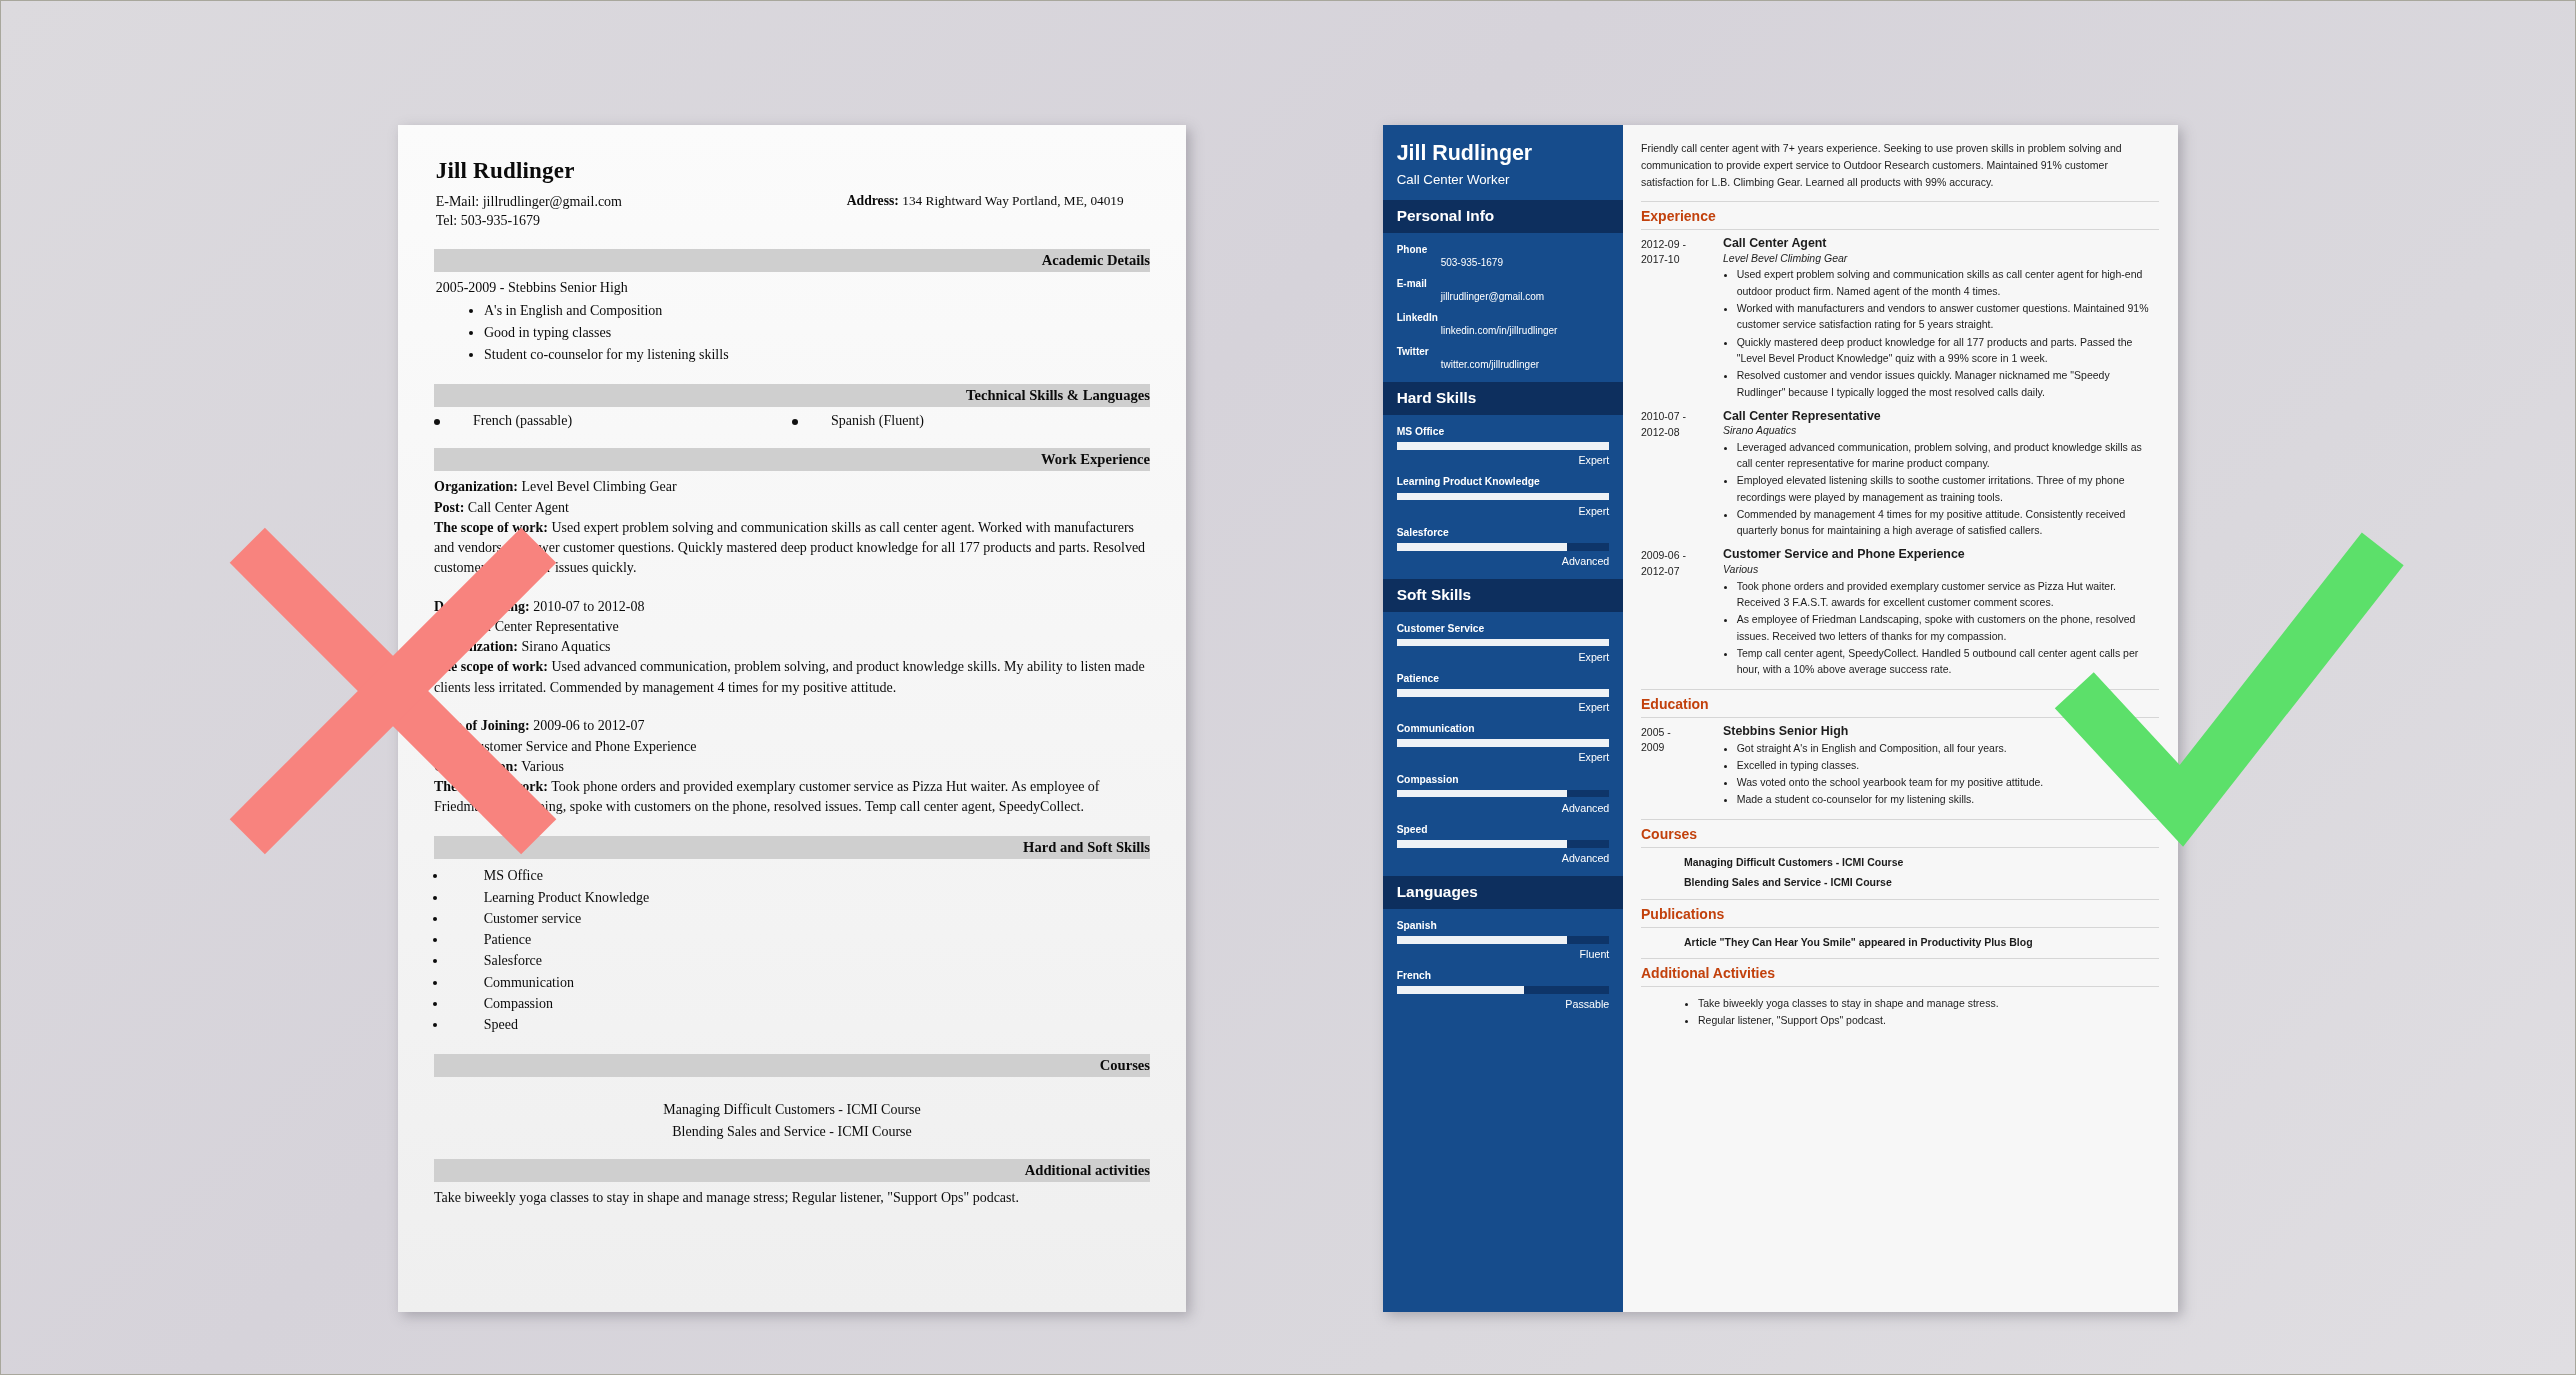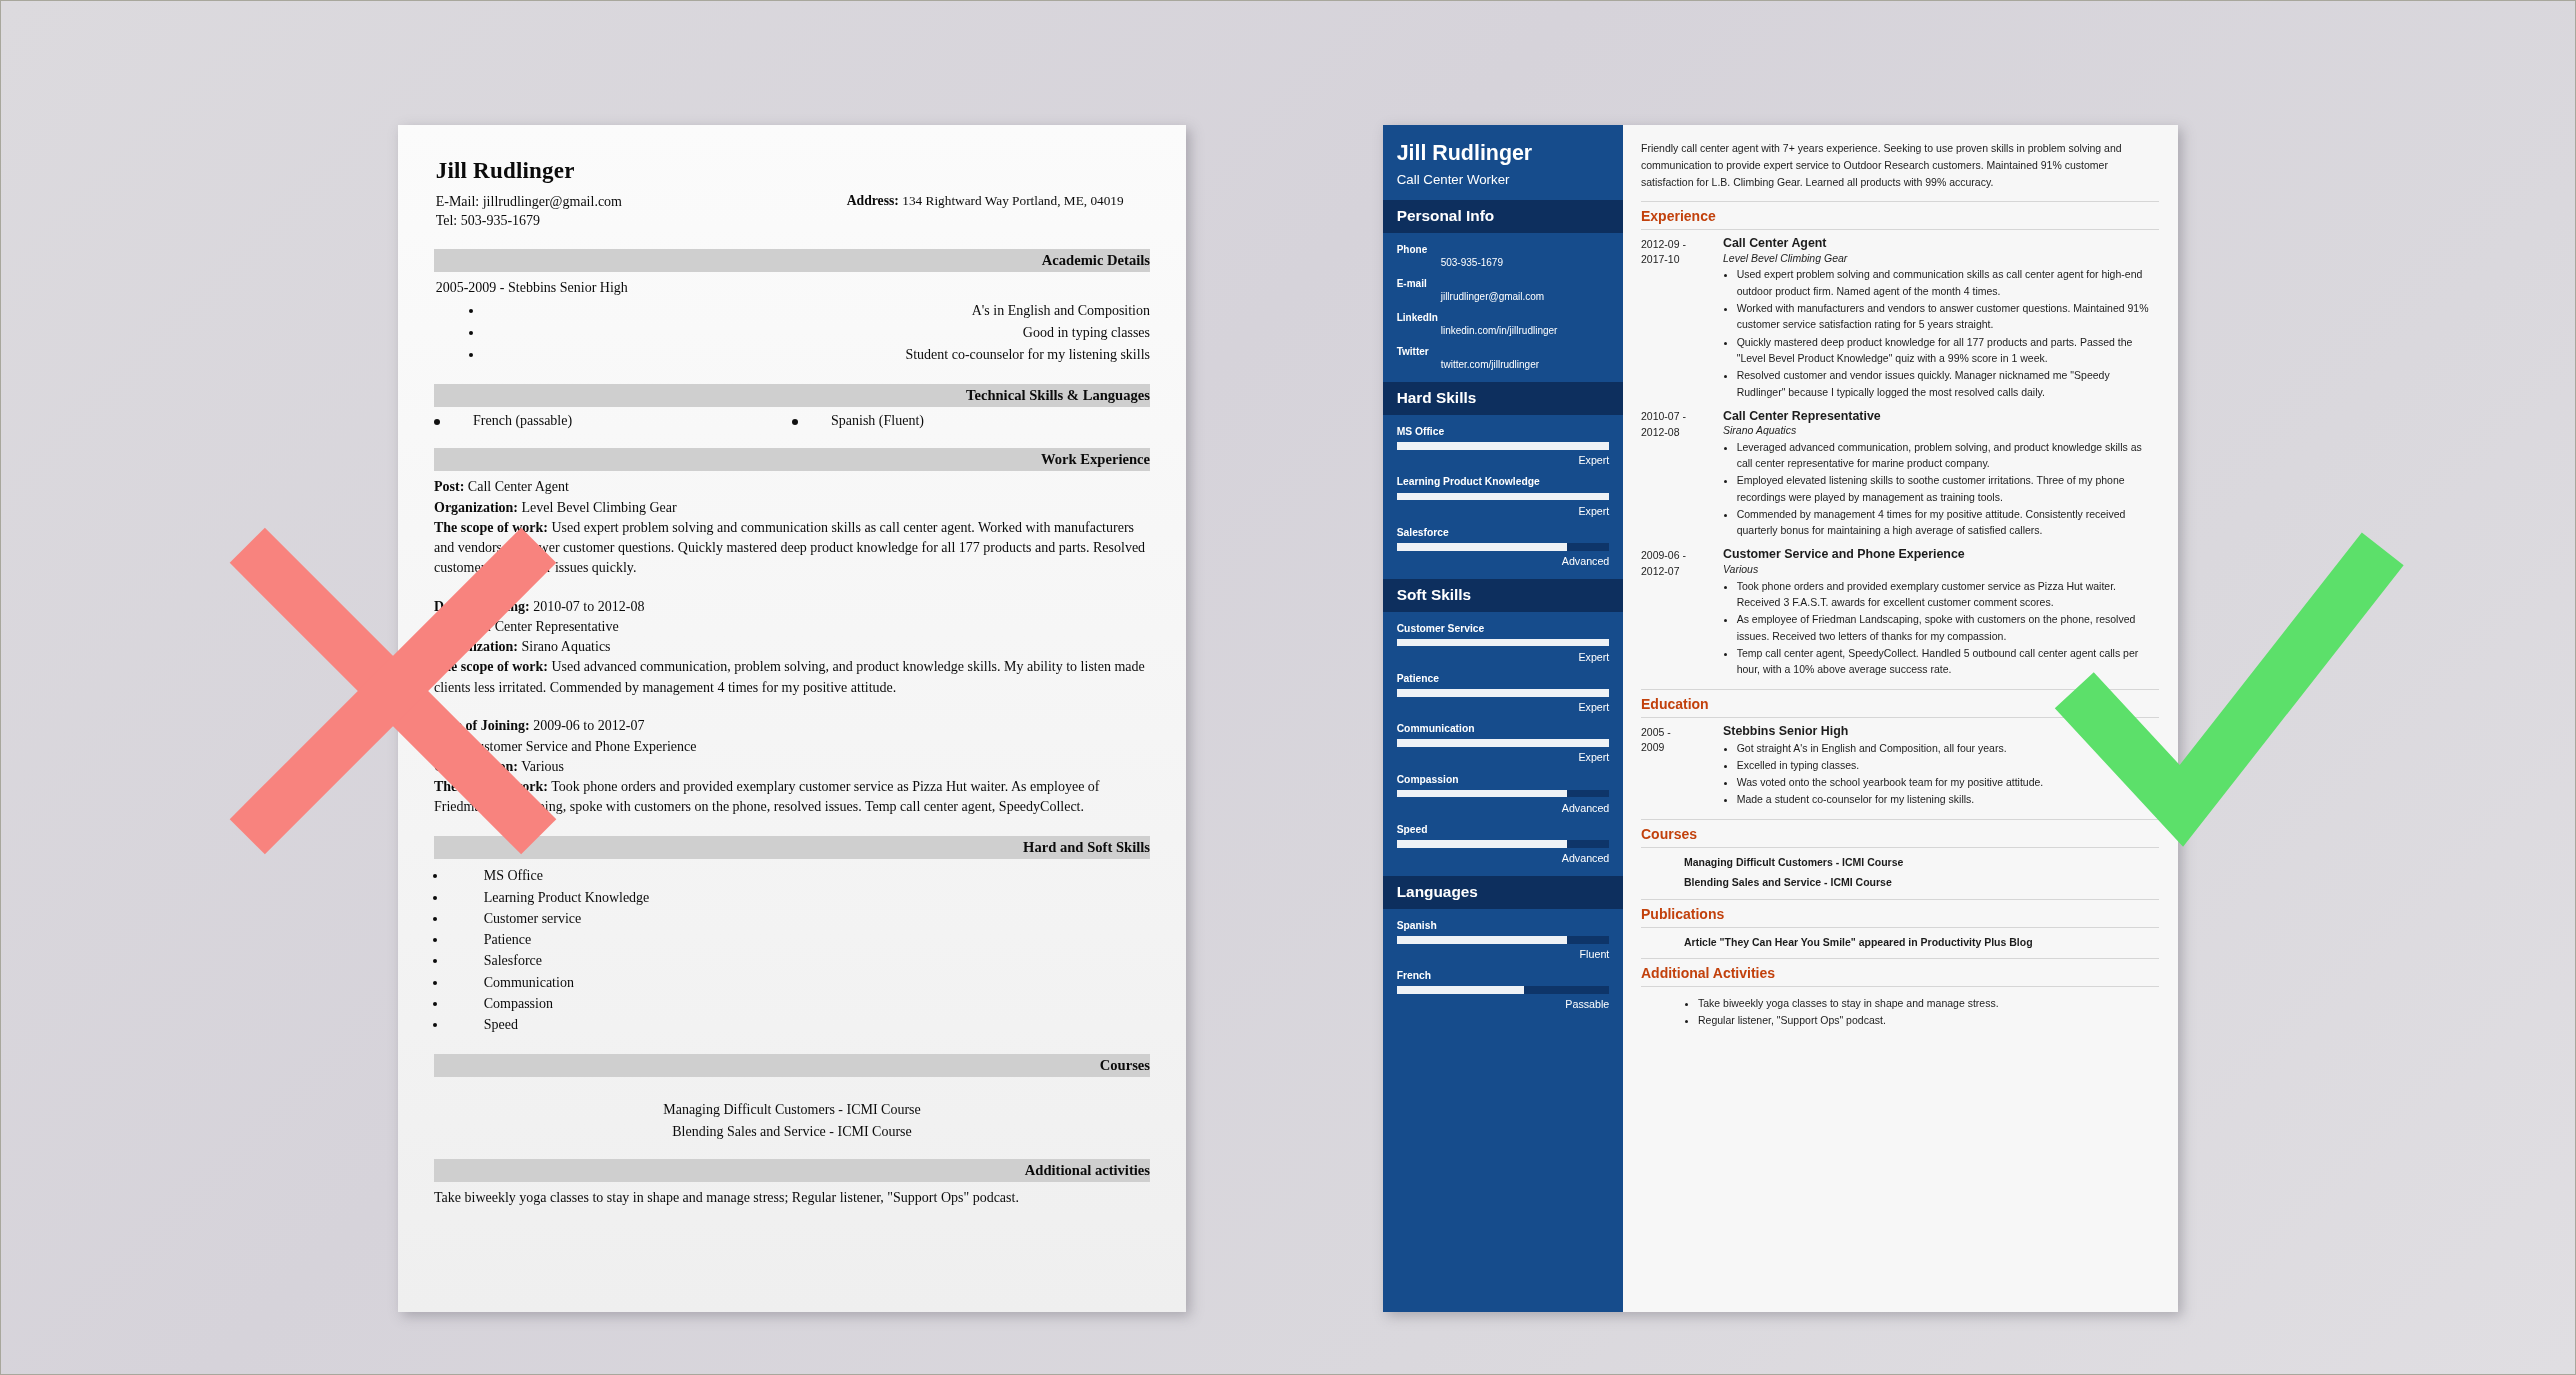--- a/index.html
+++ b/index.html
@@ -19,21 +19,21 @@
     box-sizing:border-box;padding:33px 36px 0 36px;
   }
   #bad-page .bname{font-size:23px;font-weight:bold;letter-spacing:0.2px;margin:0 0 7.7px 1.7px;}
   .bad-contact{position:relative;font-size:14px;line-height:1.38;margin-left:1.7px;}
   .bad-addr{position:absolute;left:363px;top:0;white-space:nowrap;font-size:13.3px;margin-left:48px;}
   .bad-addr b{font-size:13.7px;}
   .bsec{background:#cfcfcf;text-align:right;font-weight:bold;font-size:14.6px;padding:3px 0;margin:19px 0 6px 0;}
   .bsec.tight{margin-top:17px;}
   .bline{font-size:14px;line-height:1.42;margin-left:1.7px;}
   .bul{margin:1.7px 0 0 0;padding-left:50px;font-size:14px;line-height:1.56;}
-  .bul li{margin:0;text-align:right;}
+  .bul li{margin:0;}
   .blist{list-style:disc;margin:3.4px 0 0 0;padding-left:13.7px;font-size:14px;line-height:1.52;}
   .blist li{margin:0;}
   .blist li span{display:inline-block;margin-left:36px;}
   .two-col{display:flex;font-size:14px;margin-top:3.4px;}
   .two-col .cell{flex:1;display:flex;align-items:baseline;}
   .two-col .dot{width:6px;height:6px;border-radius:50%;background:#111;display:inline-block;margin-right:33px;flex:none;}
   .job{margin-top:3.4px;}
   .job p{margin:0;font-size:14px;line-height:1.44;}
   .gap{height:15.4px;}
   .courses-body{text-align:center;font-size:14px;line-height:1.52;margin-top:22px;}
@@ -118,22 +118,22 @@
     </div>
     <div class="cell">
       <span class="dot"></span>
       <span>Spanish (Fluent)</span>
     </div>
   </div>
 
   <div class="bsec">Work Experience</div>
   <div id="bad-jobs">
       <div class="job">
+        <p><b>Organization:</b> Level Bevel Climbing Gear</p>
         <p><b>Post:</b> Call Center Agent</p>
-        <p><b>Organization:</b> Level Bevel Climbing Gear</p>
         <p><b>The scope of work:</b> Used expert problem solving and communication skills as call center agent. Worked with manufacturers and vendors to answer customer questions. Quickly mastered deep product knowledge for all 177 products and parts. Resolved customer and vendor issues quickly.</p>
       </div>
       <div class="gap"></div>
       <div class="job">
         <p><b>Date of Joining:</b> 2010-07 to 2012-08</p>
         <p><b>Post:</b> Call Center Representative</p>
         <p><b>Organization:</b> Sirano Aquatics</p>
         <p><b>The scope of work:</b> Used advanced communication, problem solving, and product knowledge skills. My ability to listen made clients less irritated. Commended by management 4 times for my positive attitude.</p>
       </div>
       <div class="gap"></div>

